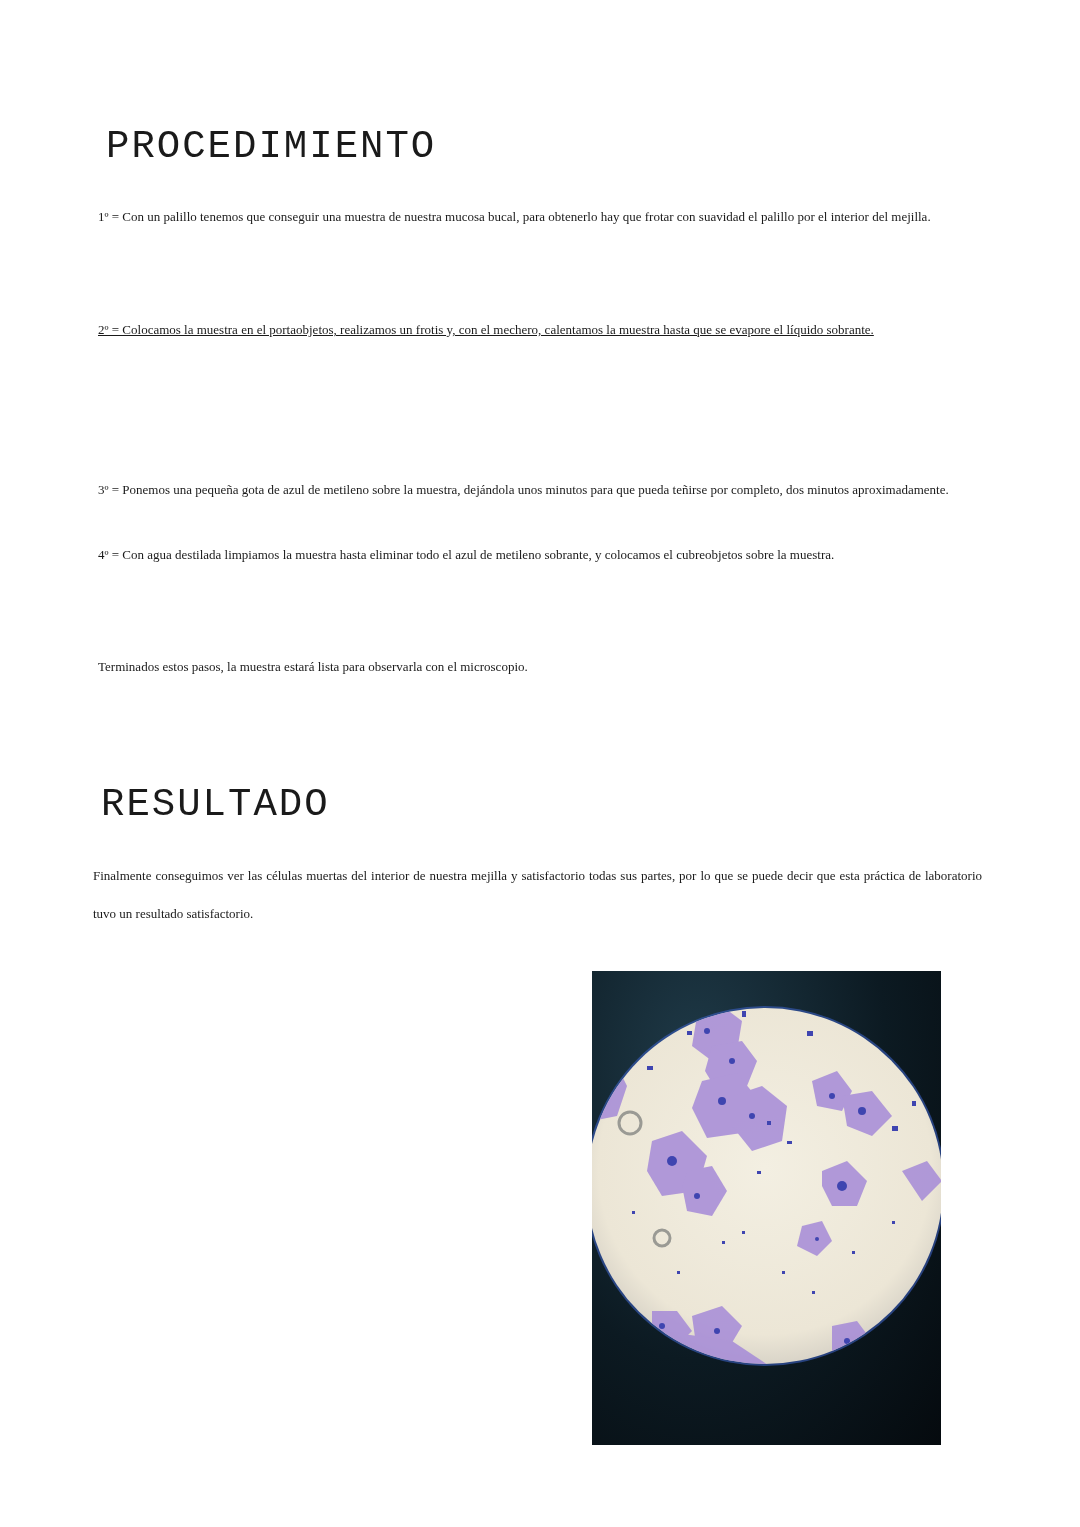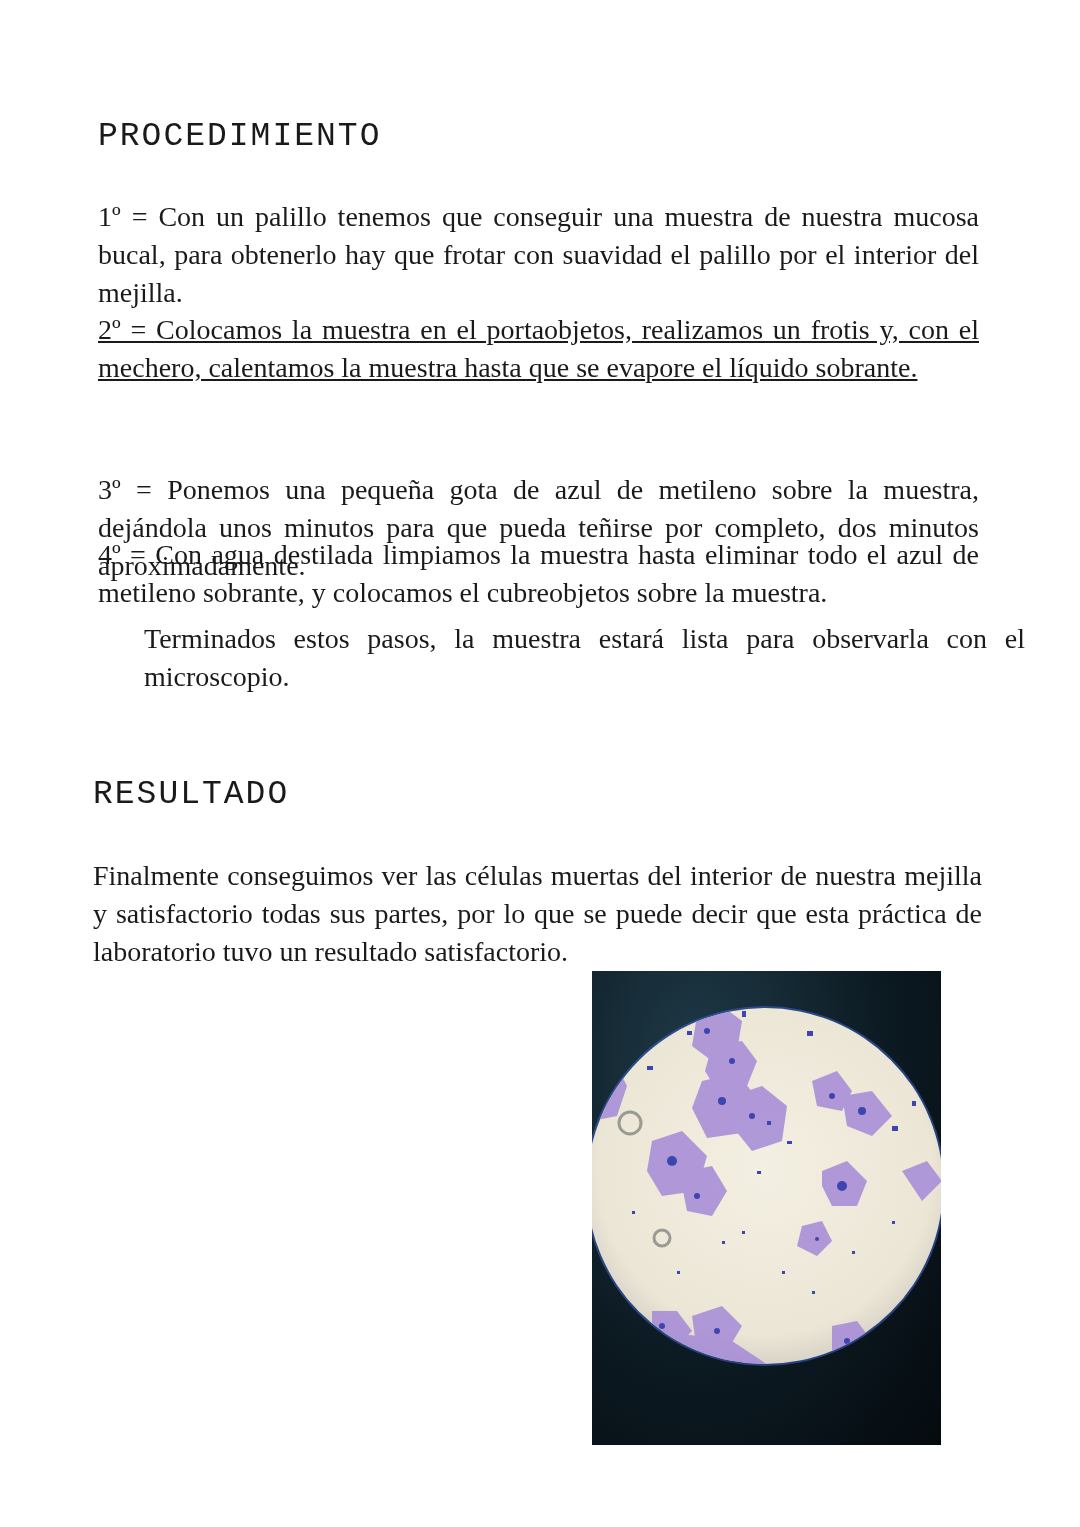--- a/index.html
+++ b/index.html
@@ -1,30 +1,30 @@
 <!DOCTYPE html>
 <html><head>
   <meta charset="utf-8">
   <style>
     html, body { margin: 0; padding: 0; background: #ffffff; }
     body { width: 1080px; height: 1527px; position: relative; overflow: hidden; color: #1a1a1a; }
     .heading {
       position: absolute;
       font-family: "Liberation Mono", monospace;
       font-weight: normal;
-      font-size: 33px;
+      font-size: 39px;
       letter-spacing: 2px;
-      margin: 0;
+      margin: 8px;
       color: #1a1a1a;
       line-height: 1;
     }
     .para {
       position: absolute;
       font-family: "Liberation Serif", serif;
-      font-size: 28px;
+      font-size: 13px;
       line-height: 38px;
       text-align: justify;
       margin: 0;
       color: #1a1a1a;
     }
     .para.last-line-left { text-align-last: left; }
     .photo {
       position: absolute;
       left: 592px; top: 971px;
       width: 349px; height: 474px;
@@ -35,21 +35,21 @@
   </style>
 </head>
 <body>
 
 <h1 class="heading" style="left:98px; top:120px;">PROCEDIMIENTO</h1>
 
 <p class="para last-line-left" style="left:98px; top:198px; width:881px;">1º = Con un palillo tenemos que conseguir una muestra de nuestra mucosa bucal, para obtenerlo hay que frotar con suavidad el palillo por el interior del mejilla.</p>
 <p class="para last-line-left" style="left:98px; top:311px; width:881px;text-decoration:underline;">2º = Colocamos la muestra en el portaobjetos, realizamos un frotis y, con el mechero, calentamos la muestra hasta que se evapore el líquido sobrante.</p>
 <p class="para last-line-left" style="left:98px; top:423px; width:881px;margin-top:48px;">3º = Ponemos una pequeña gota de azul de metileno sobre la muestra, dejándola unos minutos para que pueda teñirse por completo, dos minutos aproximadamente.</p>
 <p class="para last-line-left" style="left:98px; top:536px; width:881px;">4º = Con agua destilada limpiamos la muestra hasta eliminar todo el azul de metileno sobrante, y colocamos el cubreobjetos sobre la muestra.</p>
-<p class="para last-line-left" style="left:98px; top:620px; width:881px;margin-left:46px;">Terminados estos pasos, la muestra estará lista para observarla con el microscopio.</p>
+<p class="para last-line-left" style="left:98px; top:648px; width:881px;">Terminados estos pasos, la muestra estará lista para observarla con el microscopio.</p>
 
 <h1 class="heading" style="left:93px; top:778px;">RESULTADO</h1>
 
 <p class="para last-line-left" style="left:93px; top:857px; width:889px;">Finalmente conseguimos ver las células muertas del interior de nuestra mejilla y satisfactorio todas sus partes, por lo que se puede decir que esta práctica de laboratorio tuvo un resultado satisfactorio.</p>
 
 <div class="photo" title="Microscope view of cheek epithelial cells stained with methylene blue">
   <svg width="349" height="474" viewBox="0 0 349 474">
     <defs>
       <radialGradient id="fieldGrad" cx="50%" cy="45%" r="55%">
         <stop offset="0%" stop-color="#f3efe2"></stop>

